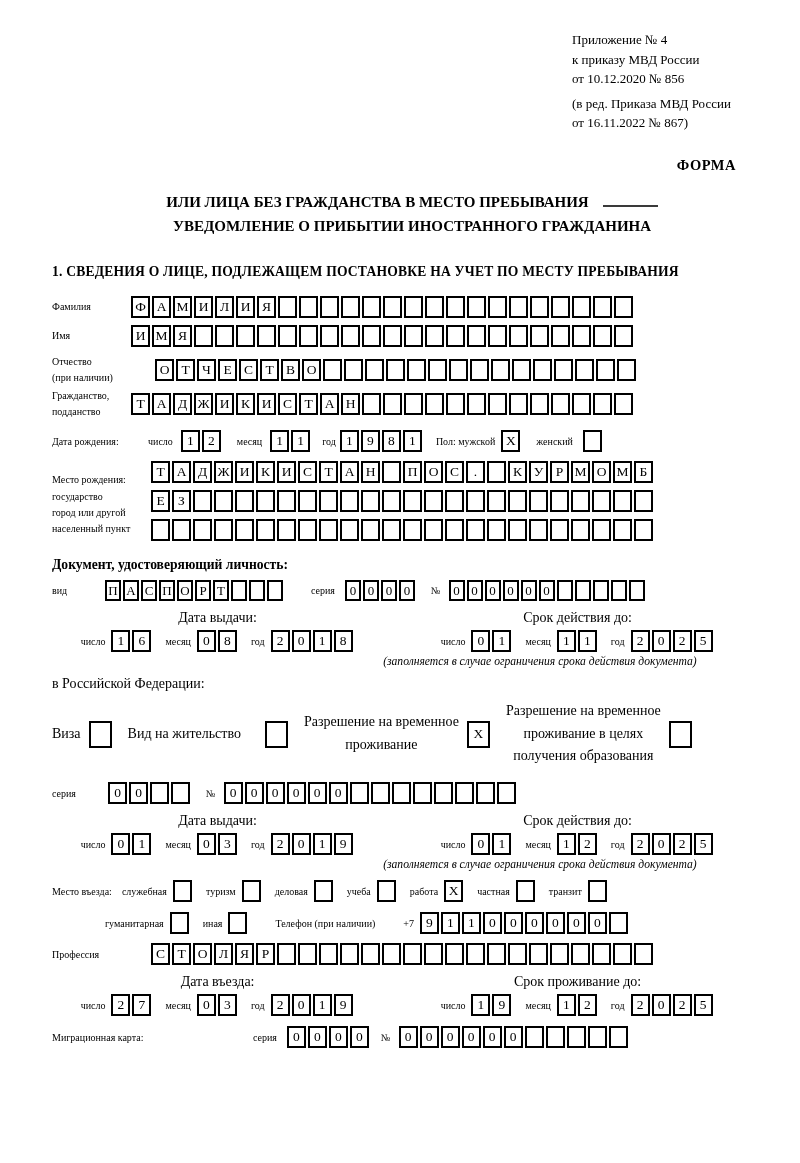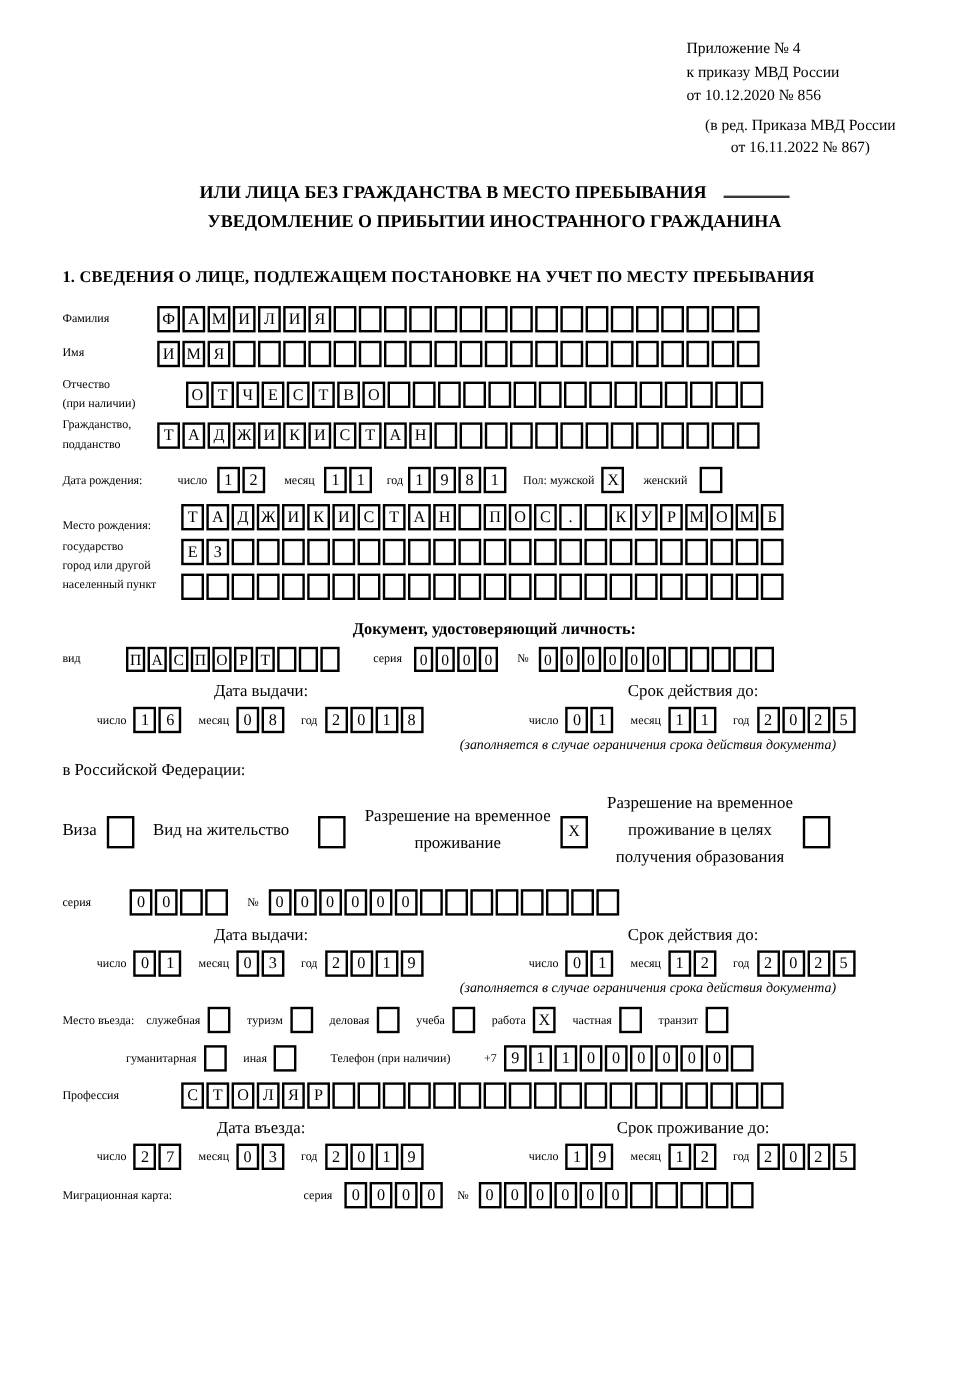--- a/index.html
+++ b/index.html
@@ -1,21 +1,21 @@
 <!DOCTYPE html>
 <html><head>
 <meta charset="utf-8">
 <style>
   * { box-sizing: border-box; margin: 0; padding: 0; }
   html, body { background: #ffffff; color: #000; }
   body { font-family: "Liberation Serif", "DejaVu Serif", serif; }
   .page { width: 800px; height: 1163px; padding: 30px 28px 10px 52px; position: relative; background: #fff; overflow: hidden; }
 
   .ref { font-size: 13px; line-height: 1.5; white-space: pre-line; width: 190px; margin-left: auto; margin-right: 10px; }
-  .amend { margin-top: 5px; text-align: center; }
+  .amend { margin-top: 5px; }
   .forma { text-align: right; font-weight: bold; font-size: 14.5px; margin: 24px 36px 0 0; letter-spacing: .5px; }
 
   .title { text-align: center; font-weight: bold; font-size: 15px; line-height: 1.6; margin-top: 16px; }
   .blank-underline { display: inline-block; width: 55px; border-bottom: 2px solid #3a3a3a; margin-left: 14px; vertical-align: baseline; }
 
   .sec-head { font-weight: bold; font-size: 13.6px; margin-top: 26px; letter-spacing: .2px; }
 
   .row { display: flex; align-items: center; margin-top: 7px; }
   .row.top { align-items: center; }
   .lab { font-size: 10px; flex: none; }
@@ -25,21 +25,21 @@
   .w99 { width: 99px; }
 
   .cells { display: flex; flex: none; }
   .cell { display: inline-flex; align-items: center; justify-content: center; flex: none;
           width: 19px; height: 22px; border: 2px solid #000; margin-right: 2px;
           font-size: 13.5px; background: #fff; }
   .compact .cell { width: 16px; height: 21px; margin-right: 2px; font-size: 13px; }
   .bigbox .cell { width: 23px; height: 27px; }
   .stackrows .cells { margin-bottom: 7px; }
 
-  .center-bold { text-align: center; font-weight: bold; font-size: 13.6px; margin-top: 9px; }
+  .center-bold { text-align: left; font-weight: bold; font-size: 13.6px; margin-top: 9px; }
 
   .datepair { display: flex; margin-top: 9px; }
   .dcol { display: flex; flex-direction: column; }
   .dleft { width: 46%; }
   .dright { width: 54%; }
   .datehead { text-align: center; font-size: 14px; }
   .dategroup { display: flex; align-items: center; margin-top: 4px; justify-content: center; }
   .dategroup .lab { margin-right: 6px; }
   .dategroup .gap { margin-left: 12px; }
   .fnote { font-size: 11.6px; text-align: left; margin-top: 3px; font-style: italic; }
@@ -57,20 +57,21 @@
 </head>
 <body>
 
 <div class="page">
 
   <div class="ref">Приложение № 4
 к приказу МВД России
 от 10.12.2020 № 856</div>
   <div class="ref amend">(в ред. Приказа МВД России
 от 16.11.2022 № 867)</div>
+  <div class="forma">ФОРМА</div>
 
   <div class="title">
     <div><span>ИЛИ ЛИЦА БЕЗ ГРАЖДАНСТВА В МЕСТО ПРЕБЫВАНИЯ</span><span class="blank-underline"></span></div>
     <div>УВЕДОМЛЕНИЕ О ПРИБЫТИИ ИНОСТРАННОГО ГРАЖДАНИНА</div>
   </div>
 
   <div class="sec-head">1. СВЕДЕНИЯ О ЛИЦЕ, ПОДЛЕЖАЩЕМ ПОСТАНОВКЕ НА УЧЕТ ПО МЕСТУ ПРЕБЫВАНИЯ</div>
 
   <div class="row" style="margin-top:16px">
     <span class="lab w79">Фамилия</span>

